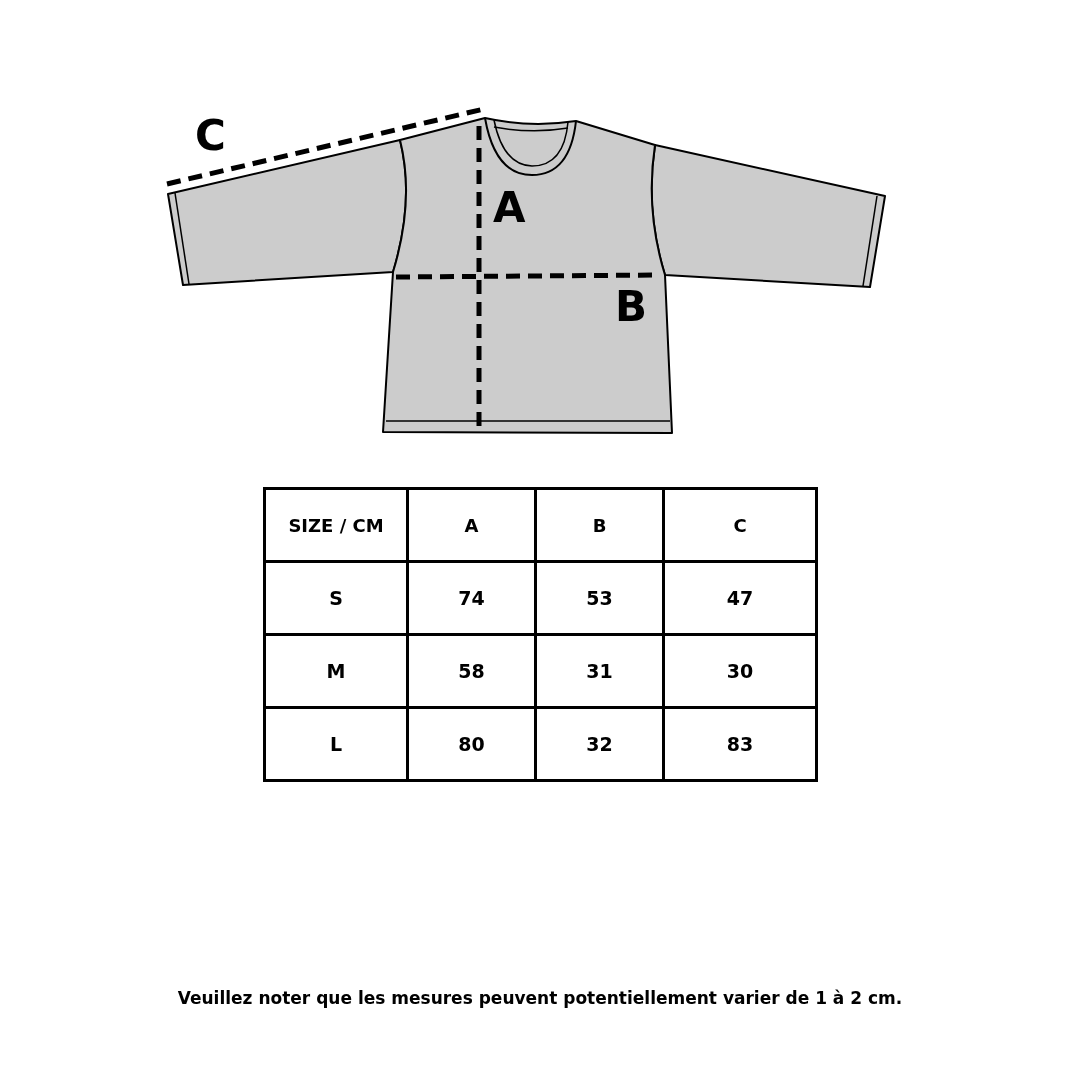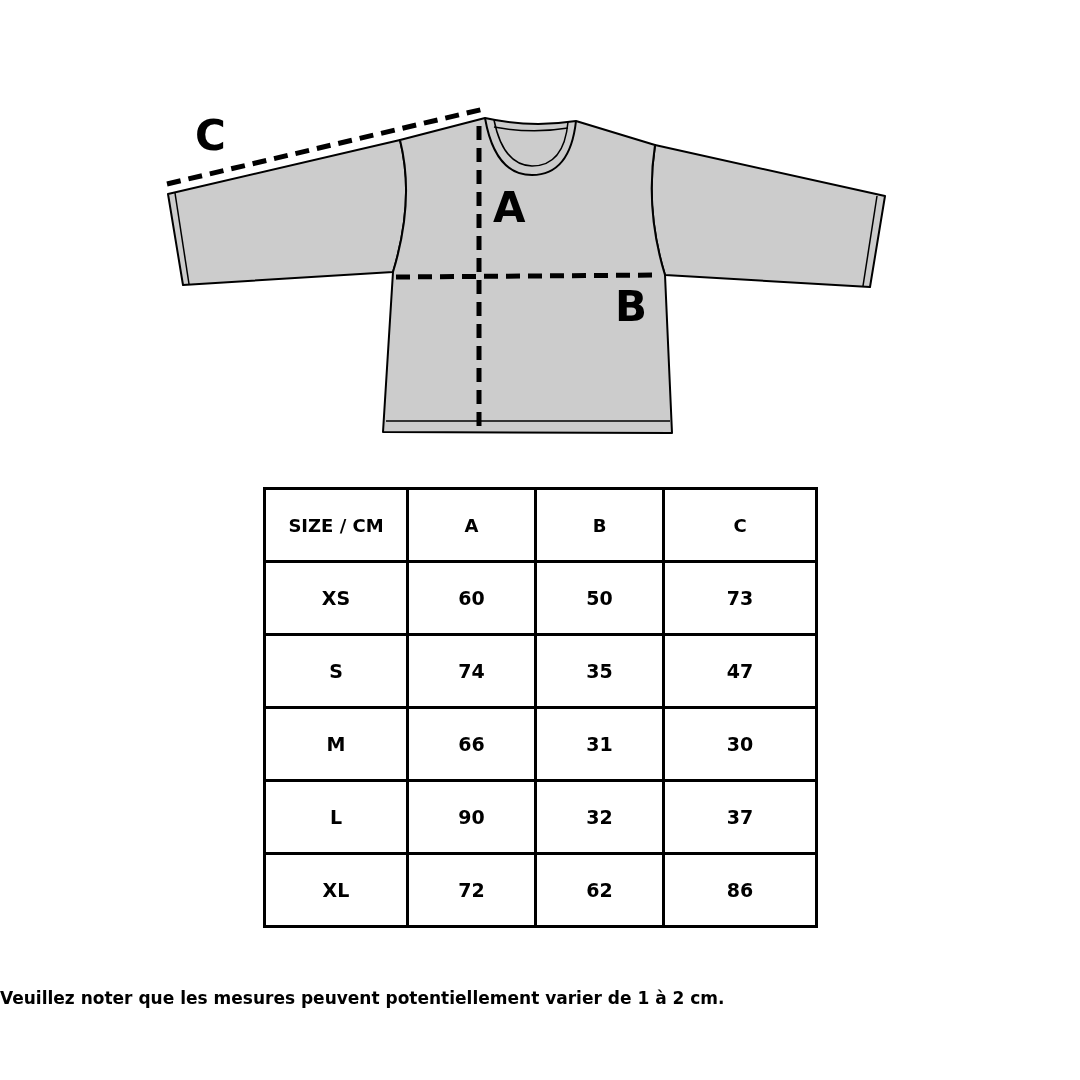--- a/index.html
+++ b/index.html
@@ -8,21 +8,21 @@
     #diagram { position: absolute; left: 0; top: 0; width: 1080px; height: 460px; }
     .lbl { font-family: "DejaVu Sans", sans-serif; font-weight: bold; font-size: 42px; }
     #size-table { position: absolute; left: 263px; top: 487px; border-collapse: collapse; }
     #size-table td, #size-table th {
       border: 3px solid #000; text-align: center; vertical-align: middle;
       height: 70px; font-weight: bold; font-size: 19px; padding: 0;
       font-family: "DejaVu Sans", sans-serif;
     }
     #size-table th { font-size: 18px; }
     .c0 { width: 140px; } .c1 { width: 125px; } .c2 { width: 125px; } .c3 { width: 150px; }
-    #note { position: absolute; left: 0; width: 1080px; top: 988px; 
+    #note { position: absolute; left: 0; width: 1080px; top: 988px; text-align: center;
             font-weight: bold; font-size: 17px; font-family: "DejaVu Sans", sans-serif; }
   </style>
 </head>
 <body>
 
 <svg id="diagram" viewBox="0 0 1080 460" xmlns="http://www.w3.org/2000/svg">
   <g fill="#cccccc" stroke="#000" stroke-width="2" stroke-linejoin="round">
 
     <path d="M168,194 L400,140 Q415,200 393,272 L183,285 Z"></path>
     <line x1="175" y1="193" x2="189" y2="284" stroke="#000" stroke-width="1.5"></line>
@@ -52,45 +52,33 @@
   <thead>
     <tr>
       <th class="c0">SIZE / CM</th>
       <th class="c1">A</th>
       <th class="c2">B</th>
       <th class="c3">C</th>
     </tr>
   </thead>
   <tbody>
     <tr>
-      <td>XS</td>
-      <td>60</td>
-      <td>50</td>
-      <td>73</td>
-    </tr>
-    <tr>
       <td>S</td>
       <td>74</td>
-      <td>35</td>
+      <td>53</td>
       <td>47</td>
     </tr>
     <tr>
       <td>M</td>
-      <td>66</td>
+      <td>58</td>
       <td>31</td>
       <td>30</td>
     </tr>
     <tr>
       <td>L</td>
-      <td>90</td>
+      <td>80</td>
       <td>32</td>
-      <td>37</td>
-    </tr>
-    <tr>
-      <td>XL</td>
-      <td>72</td>
-      <td>62</td>
-      <td>86</td>
+      <td>83</td>
     </tr>
   </tbody>
 </table>
 
 <div id="note">Veuillez noter que les mesures peuvent potentiellement varier de 1 à 2 cm.</div>
 
 </body></html>

